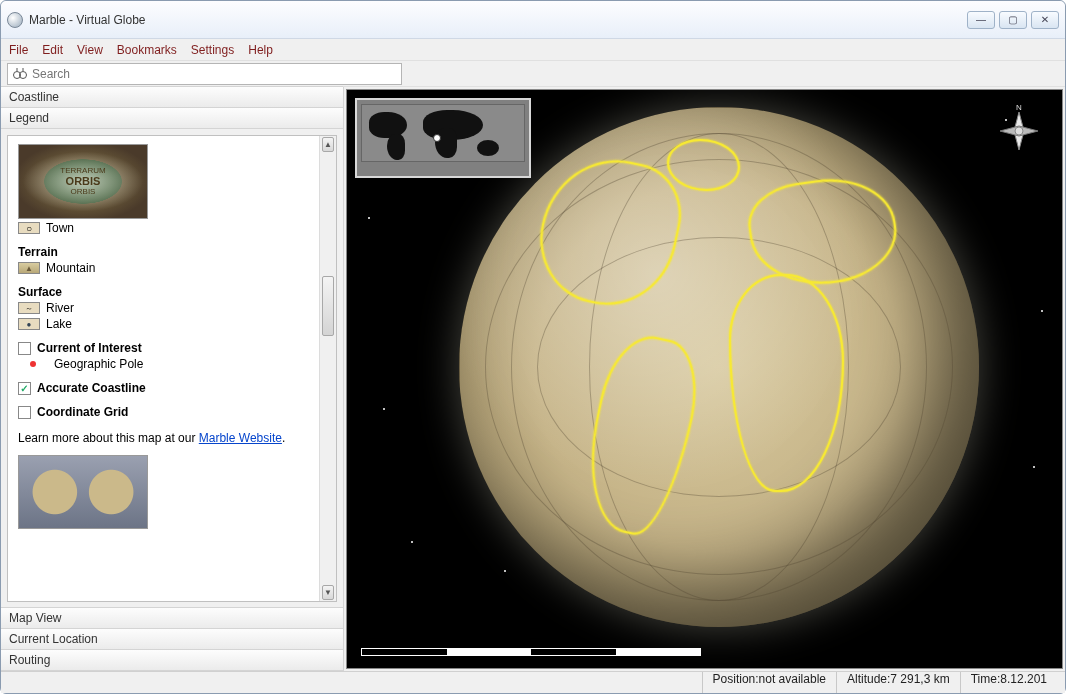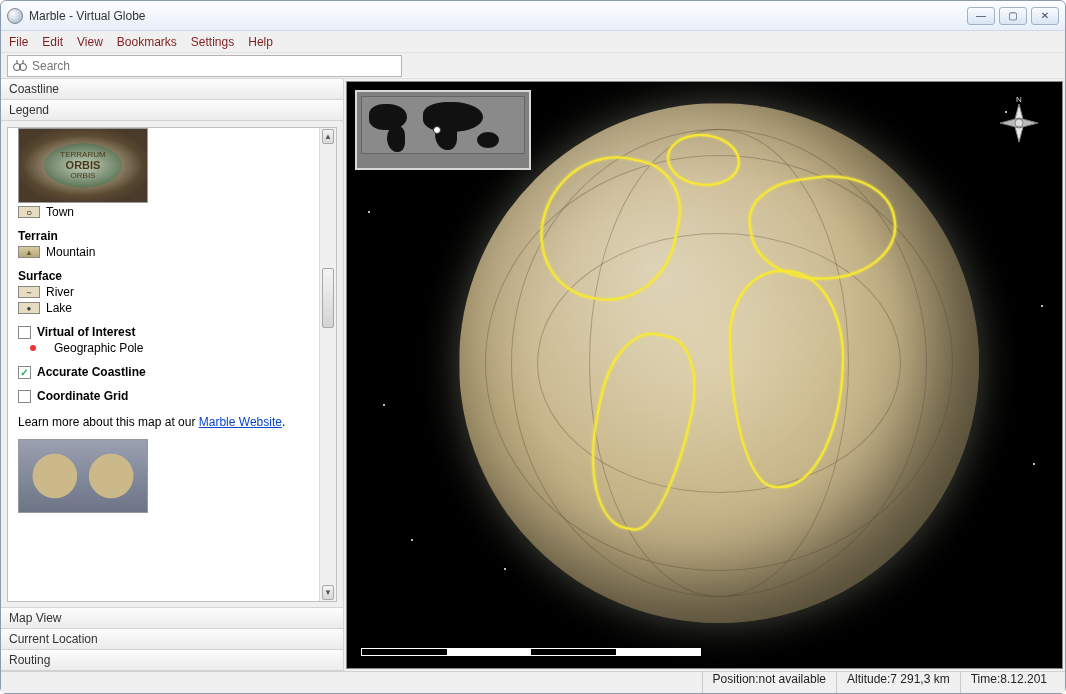--- a/index.html
+++ b/index.html
@@ -7,21 +7,21 @@
 
 .window {
   width: 1066px; height: 694px;
   border: 1px solid #8a9bb0;
   border-radius: 6px;
   background: linear-gradient(#f7fbff, #eaf2fb 30px, #f0f0f0 30px);
   display: flex; flex-direction: column;
   box-shadow: 0 0 0 1px #fff inset;
 }
 .titlebar {
-  height: 30px;
+  height: 38px;
   display: flex; align-items: center;
   padding: 0 6px;
   background: linear-gradient(#fdfdff, #e8eff9);
   border-bottom: 1px solid #cfd8e5;
   border-radius: 6px 6px 0 0;
 }
 .titlebar .icon { width: 16px; height:16px; border-radius:50%; border:1px solid #7a8898; background: radial-gradient(circle at 35% 35%, #fff, #9ab); margin-right:6px; }
 .titlebar .title { font-size: 12px; color:#333; }
 .winbtns { margin-left:auto; display:flex; gap:4px; }
 .winbtn {
@@ -68,21 +68,21 @@
   margin-top:-1px;
 }
 .legend-body {
   flex:1; min-height:0;
   margin:6px;
   border:1px solid #c0c0c0;
   background:#fff;
   display:flex;
   position:relative;
 }
-.legend-content { flex:1; overflow:auto; padding:0 10px; font-size:12px; color:#000; }
+.legend-content { flex:1; overflow:auto; padding:8px 10px; font-size:12px; color:#000; }
 .legend-scroll { width:17px; background:#f0f0f0; border-left:1px solid #dcdcdc; position:relative; }
 .legend-scroll .thumb { position:absolute; left:2px; right:2px; top:140px; height:60px; background:linear-gradient(#f4f4f4,#d4d4d4); border:1px solid #a8a8a8; border-radius:2px; }
 .legend-scroll .arrow { position:absolute; left:2px; right:2px; height:15px; background:linear-gradient(#f4f4f4,#d8d8d8); border:1px solid #a8a8a8; border-radius:2px; display:flex; align-items:center; justify-content:center; font-size:8px; color:#555;}
 .legend-scroll .arrow.up { top:1px; } .legend-scroll .arrow.down { bottom:1px; }
 
 .legend-thumb {
   width:130px; height:75px; border:1px solid #999;
   background:
     radial-gradient(ellipse 60px 30px at 50% 50%, rgba(255,255,255,0.6), transparent),
     radial-gradient(ellipse 70px 40px at 50% 50%, #5a7a4a, #3e5a36 55%, #6a5a3a 56%, #4a3a2a);
@@ -255,21 +255,21 @@
             <span class="sym river"></span>
             <span>River</span>
           </div>
           <div class="legend-row">
             <span class="sym lake"></span>
             <span>Lake</span>
           </div>
 
           <div class="chk-row">
             <span class="chk"></span>
-            <b>Virtual of Interest</b>
+            <b>Current of Interest</b>
           </div>
           <div class="legend-row" style="margin-left:4px;">
             <span class="dot"></span>
             <span>Geographic Pole</span>
           </div>
 
           <div class="chk-row">
             <span class="chk checked"></span>
             <b>Accurate Coastline</b>
           </div>

